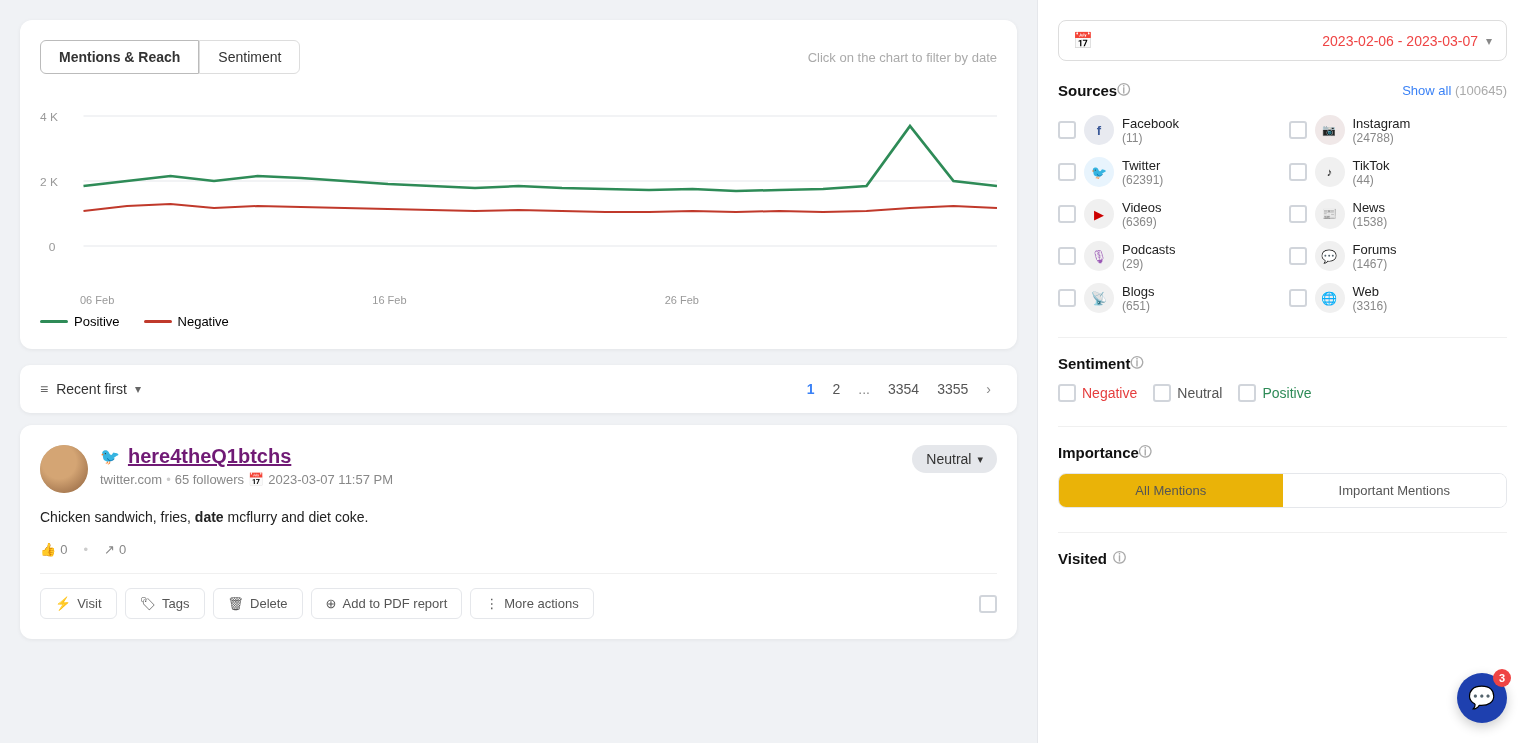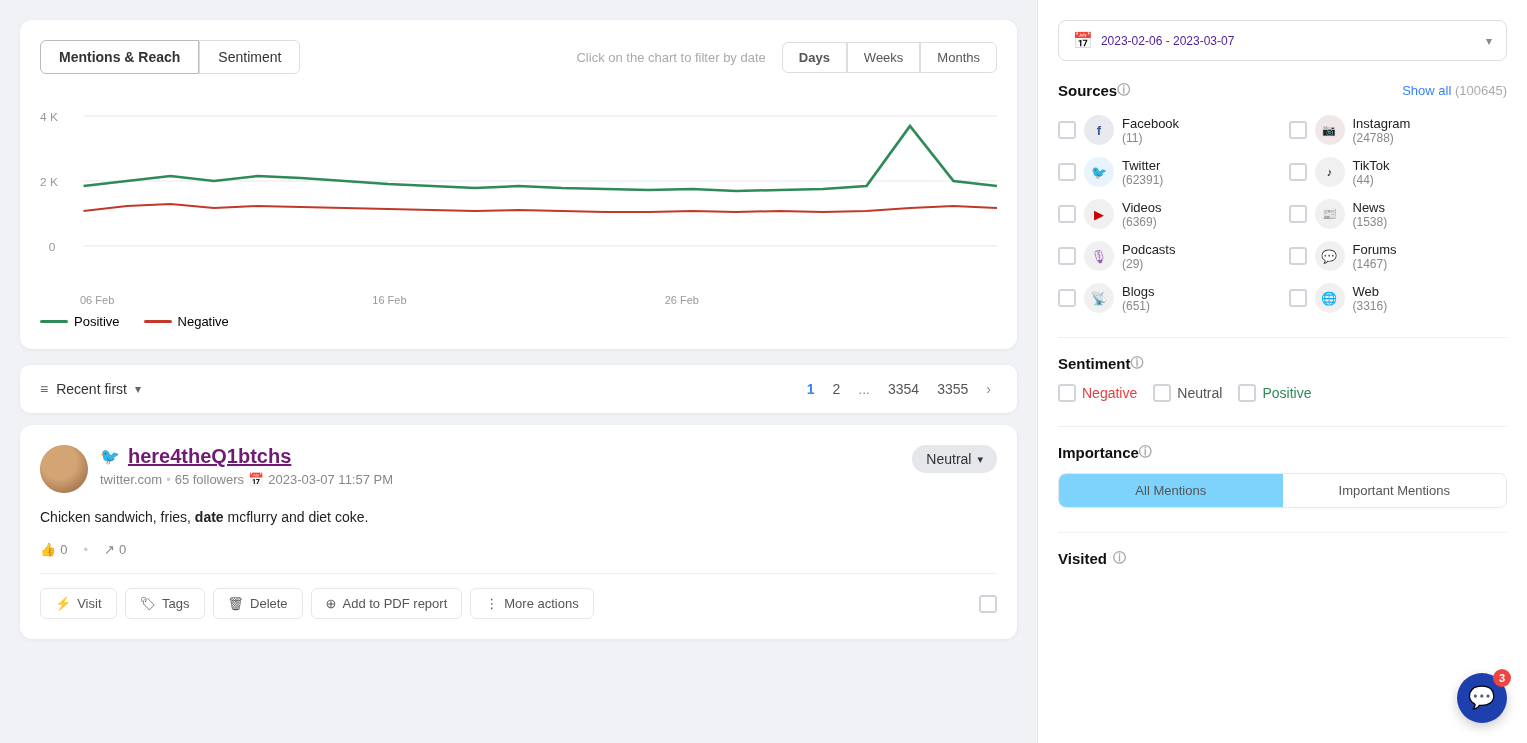--- a/index.html
+++ b/index.html
@@ -64,21 +64,21 @@
     .reaction { display: flex; align-items: center; gap: 4px; }
 
     .post-actions { display: flex; gap: 8px; align-items: center; padding-top: 14px; border-top: 1px solid #f0f0f0; flex-wrap: wrap; }
     .action-btn { display: flex; align-items: center; gap: 6px; padding: 7px 14px; border: 1px solid #e5e7eb; border-radius: 6px; background: #fff; font-size: 13px; color: #555; cursor: pointer; }
     .action-icon { font-size: 13px; }
     .post-checkbox { width: 18px; height: 18px; border: 2px solid #d1d5db; border-radius: 3px; margin-left: auto; cursor: pointer; }
 
     
     .date-range-selector { display: flex; align-items: center; gap: 8px; border: 1px solid #ddd; border-radius: 8px; padding: 10px 14px; cursor: pointer; margin-bottom: 20px; }
     .calendar-icon { color: #555; }
-    .date-range-text { font-size: 12px; color: #4c1d95; flex: 1; }
+    .date-range-text { font-size: 14px; color: #ef4444; flex: 1; text-align: right; }
     .dropdown-arrow { color: #888; font-size: 12px; }
 
     .section-header { display: flex; align-items: center; justify-content: space-between; margin-bottom: 16px; }
     .section-title { font-size: 15px; font-weight: 600; color: #111; display: flex; align-items: center; }
     .info-icon { color: #aaa; font-size: 13px; }
     .show-all-link { font-size: 13px; color: #3b82f6; cursor: pointer; }
     .show-all-count { color: #aaa; }
 
     .sources-grid { display: grid; grid-template-columns: 1fr 1fr; gap: 12px; margin-bottom: 24px; }
     .source-item { display: flex; align-items: center; gap: 8px; }
@@ -94,21 +94,21 @@
     .sentiment-options { display: flex; gap: 16px; align-items: center; }
     .sentiment-option { display: flex; align-items: center; gap: 6px; font-size: 14px; cursor: pointer; }
     .sent-checkbox { width: 18px; height: 18px; border: 2px solid #d1d5db; border-radius: 3px; flex-shrink: 0; }
     .sent-negative { color: #e53e3e; font-weight: 500; }
     .sent-neutral { color: #555; font-weight: 500; }
     .sent-positive { color: #2e8b57; font-weight: 500; }
 
     .importance-section { margin-bottom: 24px; }
     .importance-btns { display: flex; border: 1px solid #e5e7eb; border-radius: 8px; overflow: hidden; }
     .imp-btn { flex: 1; padding: 9px; text-align: center; font-size: 13px; cursor: pointer; background: #fff; color: #555; border: none; }
-    .imp-btn.active { background: #7dd3fc; font-weight: 500; }
+    .imp-btn.active { background: #eab308; font-weight: 500; }
 
     .visited-section { }
     .visited-header { display: flex; align-items: center; gap: 6px; font-size: 15px; font-weight: 600; color: #111; margin-bottom: 12px; }
 
     
     .chat-fab { position: fixed; bottom: 20px; right: 20px; width: 50px; height: 50px; background: #1e40af; border-radius: 50%; display: flex; align-items: center; justify-content: center; cursor: pointer; box-shadow: 0 4px 12px rgba(0,0,0,0.2); }
     .chat-fab-icon { color: #fff; font-size: 22px; }
     .chat-badge { position: absolute; top: -4px; right: -4px; background: #ef4444; color: #fff; font-size: 11px; width: 18px; height: 18px; border-radius: 50%; display: flex; align-items: center; justify-content: center; font-weight: 700; }
 
     
@@ -117,25 +117,20 @@
 </head>
 <body>
 
 <div class="left-panel">
 
   <div class="chart-card">
     <div class="chart-tabs">
       <button class="chart-tab active">Mentions &amp; Reach</button>
       <button class="chart-tab">Sentiment</button>
       <span class="chart-hint">Click on the chart to filter by date</span>
-      <div class="period-btns">
-        <button class="period-btn active">Days</button>
-        <button class="period-btn">Weeks</button>
-        <button class="period-btn">Months</button>
-      </div>
     </div>
 
     <div class="chart-area">
       <svg viewBox="0 0 880 200" preserveAspectRatio="none">
 
         <line x1="40" y1="30" x2="880" y2="30" stroke="#e5e7eb" stroke-width="1"></line>
         <line x1="40" y1="95" x2="880" y2="95" stroke="#e5e7eb" stroke-width="1"></line>
         <line x1="40" y1="160" x2="880" y2="160" stroke="#e5e7eb" stroke-width="1"></line>
 
         <text x="0" y="35" font-size="11" fill="#999">4 K</text>

